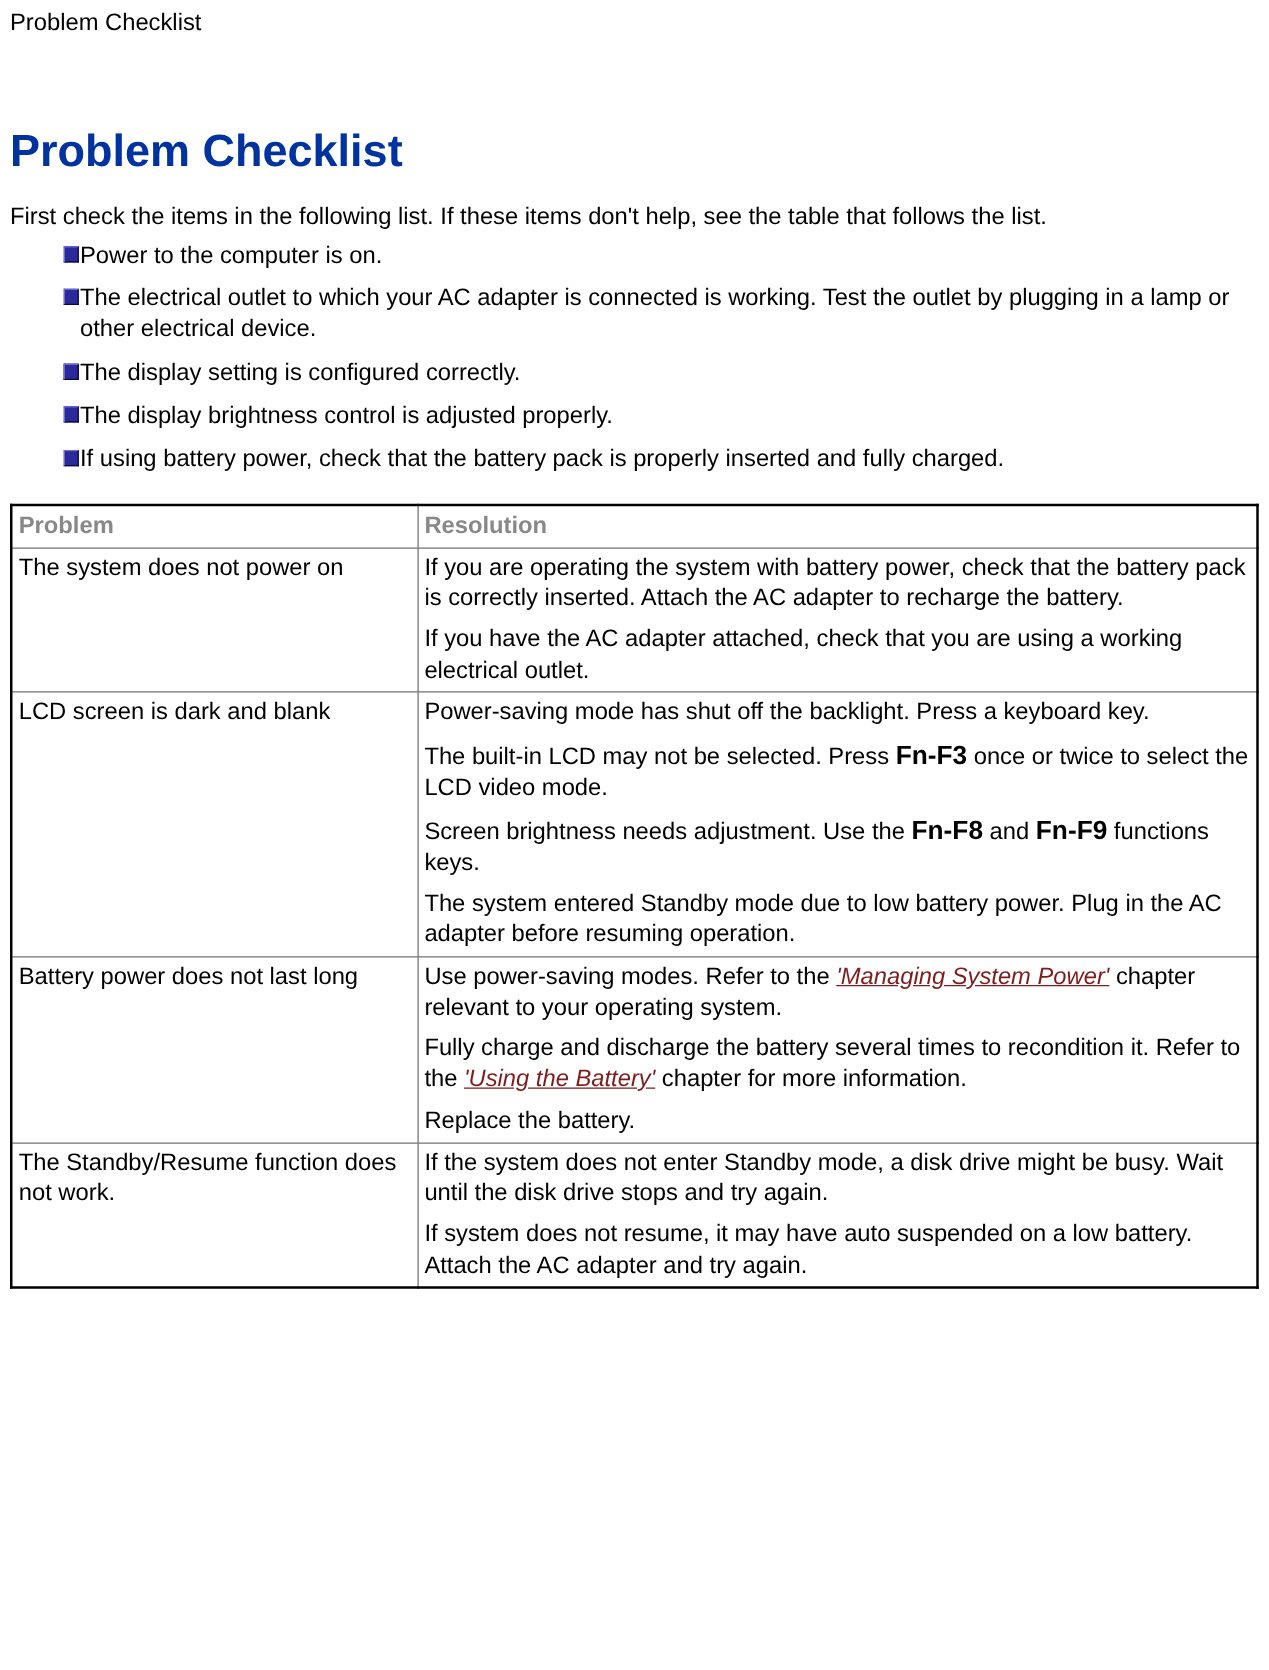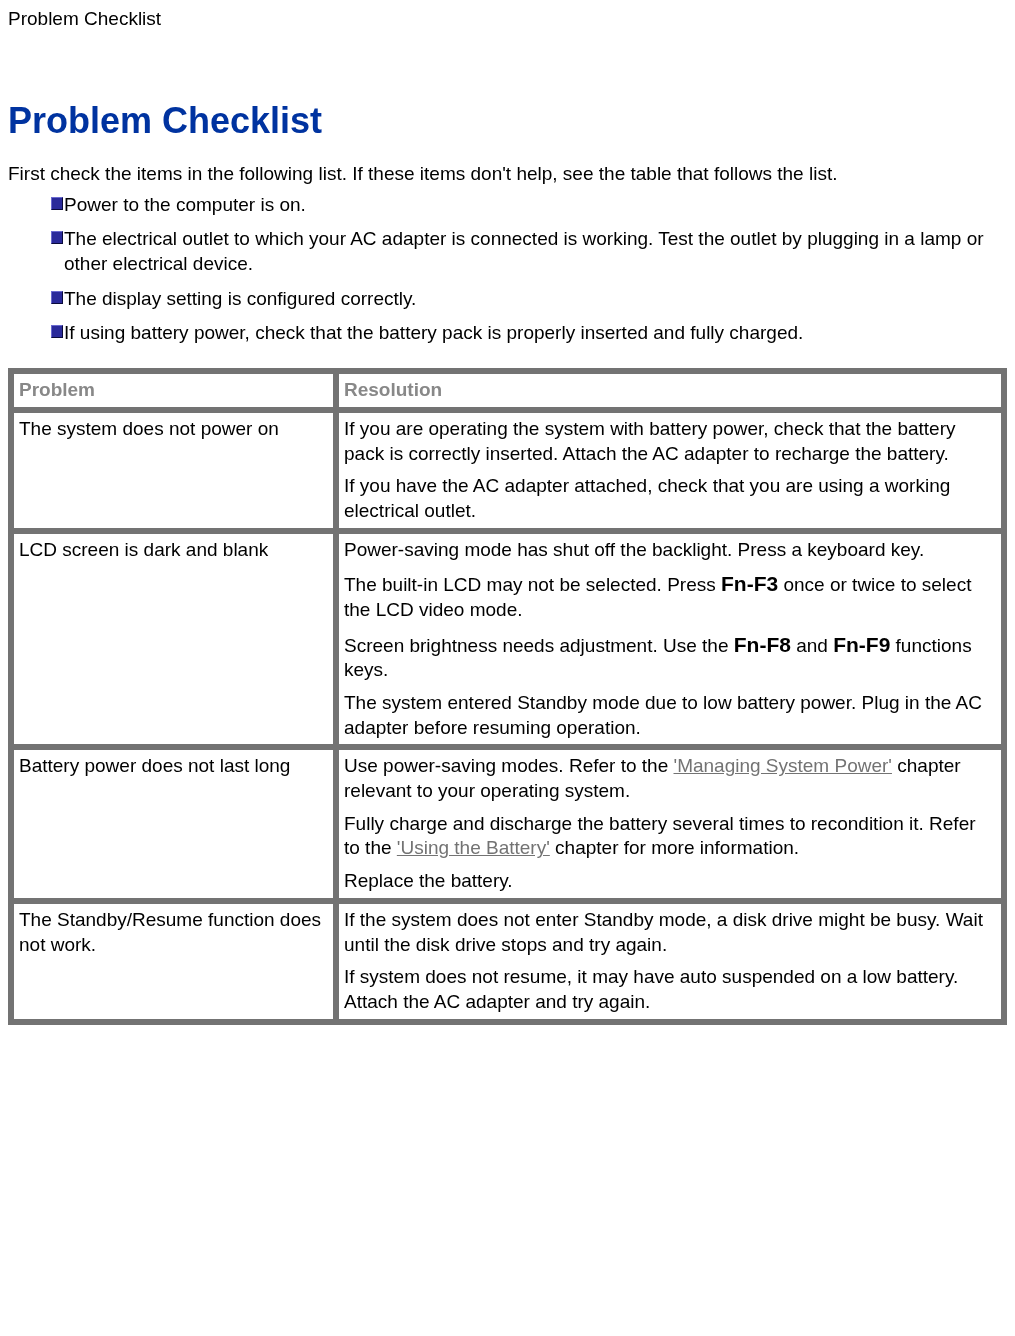--- a/index.html
+++ b/index.html
@@ -54,21 +54,21 @@
       box-sizing: border-box;
     }
     table.problem-table {
       border-collapse: collapse;
       width: 100%;
       border: 2px solid #000;
       table-layout: fixed;
     }
     table.problem-table th,
     table.problem-table td {
-      border: 6px solid #737373;
+      border: 1px solid #737373;
       padding: 4px 5px;
       vertical-align: top;
       font-size: 19px;
       line-height: 1.3;
       text-align: left;
     }
     table.problem-table th {
       color: #888;
       font-weight: bold;
     }
@@ -78,38 +78,40 @@
     }
     table.problem-table td .res-p:last-child {
       margin-bottom: 0;
     }
     .kbd {
       font-family: Arial, Helvetica, sans-serif;
       font-weight: bold;
       font-size: 21px;
     }
     a.inline-link {
-      color: #737373;
+      color: #7f1d1d;
       text-decoration: underline;
+      font-style: italic;
     }
   </style>
 </head>
 <body>
 
 <div class="page-header">Problem Checklist</div>
 
 <h1 class="main-heading">Problem Checklist</h1>
 
 <div class="intro">First check the items in the following list. If these items don't help, see the table that follows the list.</div>
 
 <ul class="checklist">
     <li><span class="bullet-icon"></span><span>Power to the computer is on.</span></li>
     <li><span class="bullet-icon"></span><span>The electrical outlet to which your AC adapter is connected is working. Test the outlet by plugging in a lamp or other electrical device.</span></li>
     <li><span class="bullet-icon"></span></li>
     <li><span class="bullet-icon"></span><span>The display setting is configured correctly.</span></li>
+    <li><span class="bullet-icon"></span><span>The display brightness control is adjusted properly.</span></li>
     <li><span class="bullet-icon"></span><span>If using battery power, check that the battery pack is properly inserted and fully charged.</span></li>
   </ul>
 
 <table class="problem-table">
   <colgroup>
     <col class="col-problem">
     <col>
   </colgroup>
   <thead>
     <tr>

